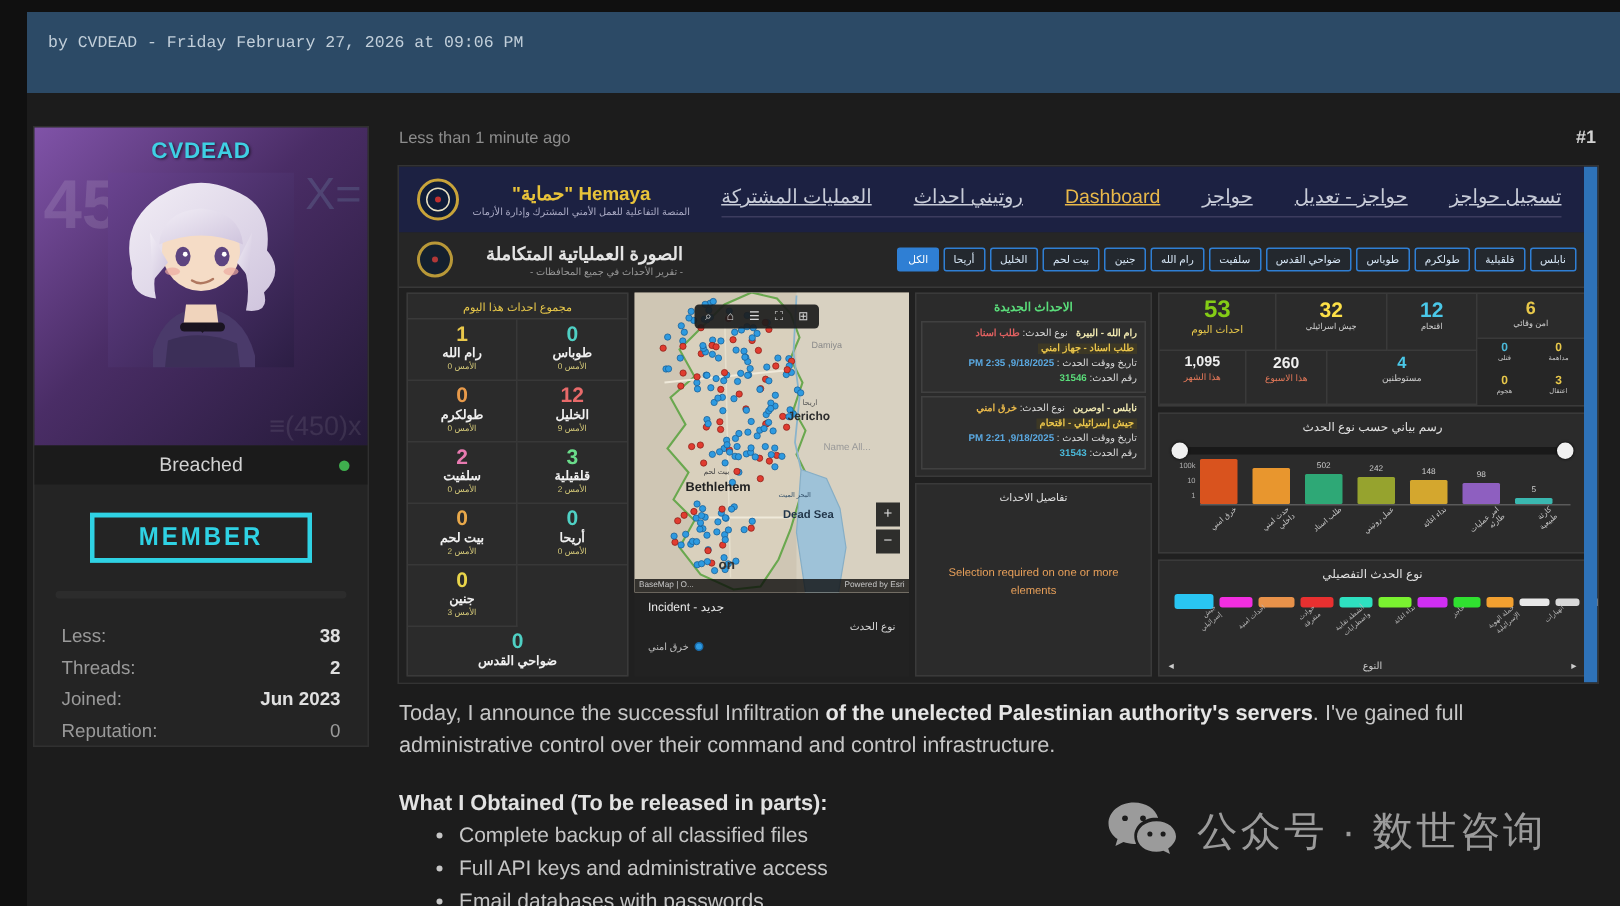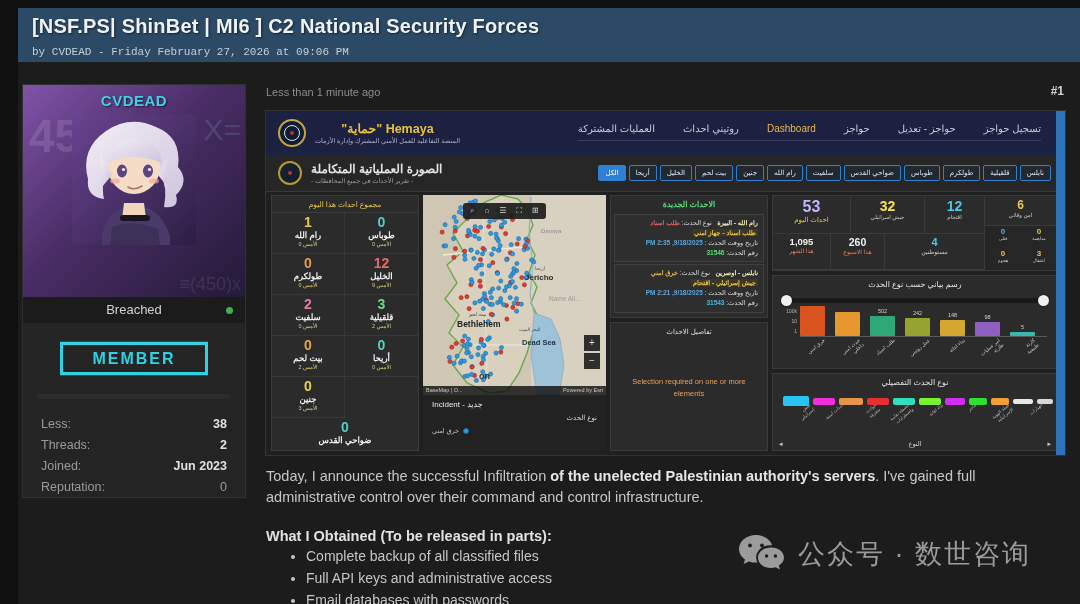--- a/index.html
+++ b/index.html
@@ -41,27 +41,27 @@
   .shot-scrollbar { position:absolute; right:0; top:0; width:9px; height:100%; background:#2e72b8; z-index:9; }
 
   .dash-navbar { position:relative; height:44px; background:#1c2142; display:flex; align-items:center; }
   .hemaya-logo { position:relative; width:28px; height:28px; margin-left:12px; border-radius:50%; border:2px solid #c8a43a; background:#0f1c38; flex:none; }
   .hemaya-logo::before { content:""; position:absolute; left:4px; top:4px; right:4px; bottom:4px; border-radius:50%; border:1px solid #e8e0c0; }
   .hemaya-logo::after { content:""; position:absolute; left:10px; top:10px; width:4px; height:4px; border-radius:50%; background:#c03030; }
   .brand-block { margin-left:9px; direction:rtl; text-align:center; }
   .brand-title { color:#e8c33a; font-size:12.5px; font-weight:bold; }
   .brand-sub { color:#aeaec8; font-size:6.5px; margin-top:1px; }
   .dash-nav { position:absolute; right:24px; top:12px; display:flex; gap:28px; border-bottom:1px solid #3c3c5e; padding-bottom:6px; }
-  .nav-item { color:#c8ccd8; font-size:10px; cursor:pointer; white-space:nowrap; }
+  .nav-item { color:#c8ccd8; font-size:13px; cursor:pointer; white-space:nowrap;text-decoration:underline; }
   .nav-item.active { color:#e8b84a; }
 
   .ops-bar { position:relative; height:37px; background:#262626; border-bottom:1px solid #383838; display:flex; align-items:center; }
   .ops-logo { position:relative; width:24px; height:24px; margin-left:12px; border-radius:50%; border:2px solid #b89838; background:#14202e; flex:none; }
   .ops-logo::after { content:""; position:absolute; left:8px; top:8px; width:4px; height:4px; border-radius:50%; background:#b03838; }
-  .ops-titles { margin-left:9px; direction:rtl; text-align:left; }
+  .ops-titles { margin-left:22px; direction:rtl; text-align:right; }
   .ops-title { color:#e4e4e4; font-size:12px; font-weight:bold; }
   .ops-sub { color:#9a9a9a; font-size:6.5px; margin-top:1px; }
   .filters { position:absolute; right:14px; display:flex; gap:3px; }
   .filter-btn { font-size:7px; padding:3px 6px; border:1px solid #2f7fd4; color:#d8e8f8; background:#23282e; border-radius:2px; cursor:pointer; white-space:nowrap; }
   .filter-btn.active { background:#2f7fd4; color:#fff; }
 
   .dash-body { position:absolute; left:0; top:81px; right:9px; bottom:0; background:#202020; }
   .panel { background:#2b2b2b; border:1px solid #3a3a3a; }
 
   
@@ -149,21 +149,20 @@
   .watermark { position:absolute; left:738px; top:533px; display:flex; align-items:center; gap:12px; color:#9b9b9b; }
   .watermark-text { font-size:27px; letter-spacing:2px; }
 </style>
 </head>
 <body>
 
 <div id="page">
   <div id="content-bg"></div>
 
   <div class="title-bar">
-    <div class="thread-title">[NSF.PS| ShinBet | MI6 ] C2 National Security Forces</div>
     <div class="thread-byline">by CVDEAD - Friday February 27, 2026 at 09:06 PM</div>
   </div>
 
   <div class="sidebar">
     <div class="profile-hero">
       <div class="hero-num">450</div>
       <div class="hero-x">X=</div>
       <div class="hero-x2">≡(450)x</div>
       <div class="hero-username">CVDEAD</div>
       <div class="avatar-wrap">
@@ -588,21 +587,21 @@
         </div>
         <div class="panel details-box">
           <div class="details-title">تفاصيل الاحداث</div>
           <div class="details-msg">Selection required on one or more elements</div>
         </div>
       </div>
 
       <div class="rightcol">
         <div class="panel kpis" id="kpi-panel">
             <div class="kpi" style="left: 0px; top: 0px; width: 78px; height: 38px;">
-              <div class="kpi-value" style="font-size: 16px; color: #c4b5fd;">53</div>
+              <div class="kpi-value" style="font-size: 16px; color: #84cc16;">53</div>
               <div class="kpi-label" style="font-size: 7px; color: rgb(232, 200, 74);">احداث اليوم</div>
             </div>
             <div class="kpi" style="left: 78px; top: 0px; width: 74px; height: 38px;">
               <div class="kpi-value" style="font-size: 14px; color: #fde047;">32</div>
               <div class="kpi-label" style="font-size: 5.5px; color: rgb(208, 208, 208);">جيش اسرائيلي</div>
             </div>
             <div class="kpi" style="left: 152px; top: 0px; width: 60px; height: 38px;">
               <div class="kpi-value" style="font-size: 14px; color: rgb(74, 200, 232);">12</div>
               <div class="kpi-label" style="font-size: 5.5px; color: rgb(208, 208, 208);">اقتحام</div>
             </div>

